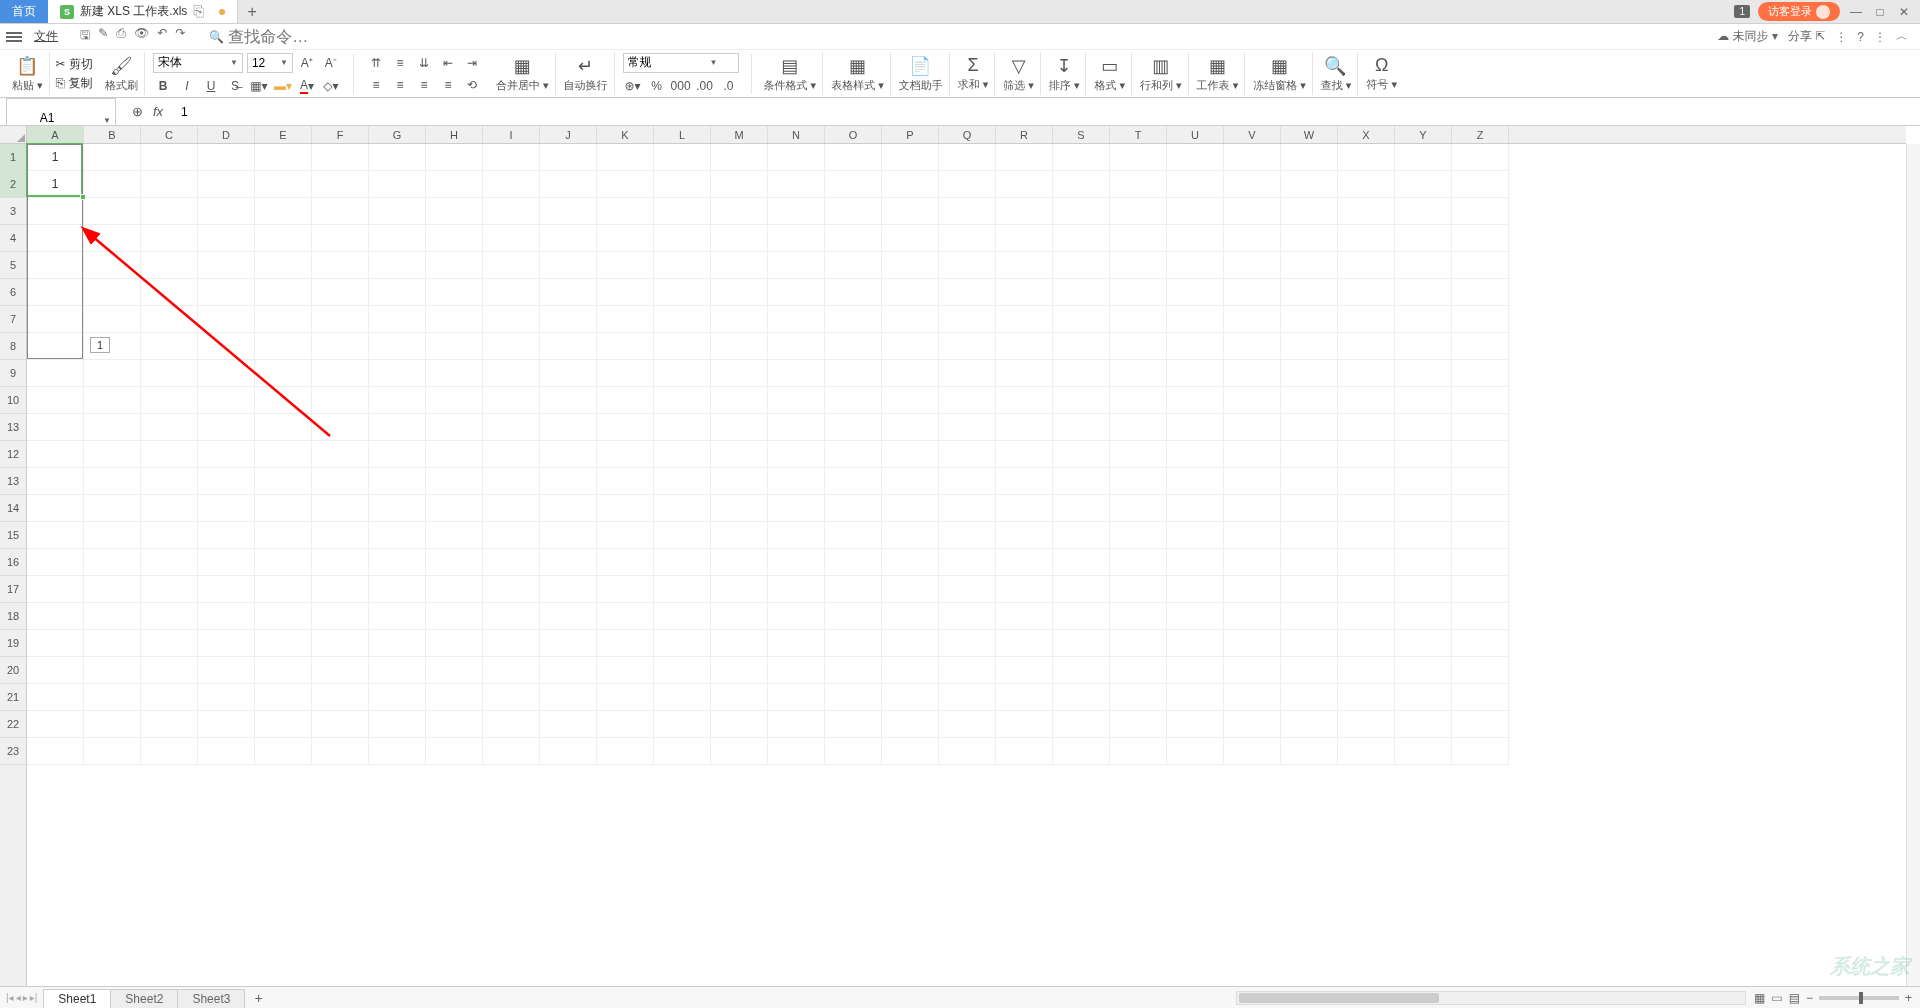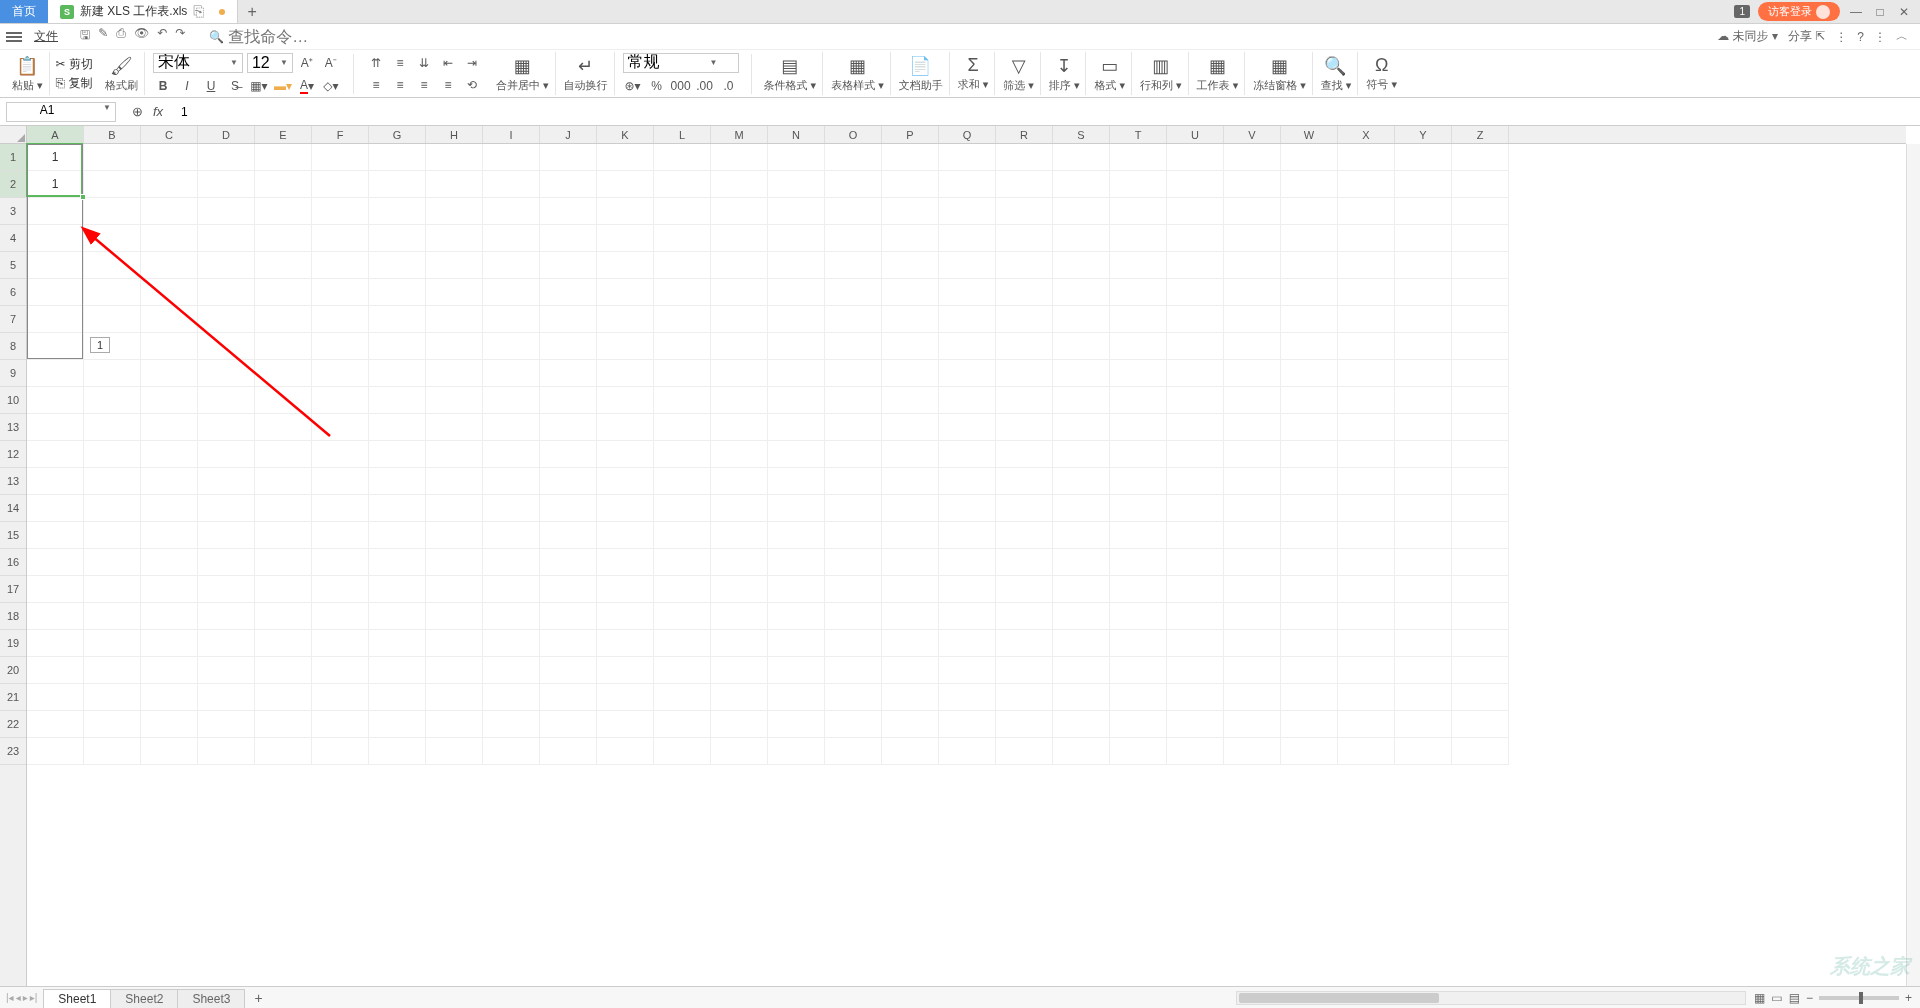--- a/index.html
+++ b/index.html
@@ -36,29 +36,29 @@
 
 .ribbon { height:48px; border-bottom:1px solid #ccc; display:flex; align-items:center; padding:2px 6px; gap:2px;}
 .rgrp { display:flex; flex-direction:column; align-items:center; padding:0 6px; border-right:1px solid #e5e5e5; height:100%; justify-content:center; gap:1px;}
 .rgrp:last-child{border:none;}
 .rgrp .big { font-size:18px; color:#555;}
 .rgrp .lbl { font-size:11px; color:#555; white-space:nowrap;}
 .rctrls { display:flex; gap:4px; align-items:center;}
 .rctrls .btn { width:20px;height:18px;display:flex;align-items:center;justify-content:center;color:#555;cursor:pointer;border:1px solid transparent;font-size:12px;}
 .rstack{display:flex;flex-direction:column;gap:2px;}
 .combo { height:20px; border:1px solid #ccc; display:flex; align-items:center; padding:0 4px; background:#fff;}
-.combo input{border:none;outline:none;width:70px;font-size:16px;}
+.combo input{border:none;outline:none;width:70px;font-size:12px;}
 .combo.sz input{width:26px;}
 .combo.num input{width:80px;}
 .combo .ar{font-size:8px;color:#666;margin-left:2px;}
 .vsep{width:1px;background:#e5e5e5;height:40px;margin:0 4px;}
 
 
 .fbar { height:28px; border-bottom:1px solid #ccc; display:flex; align-items:center;}
-.namebox { width:110px; border:1px solid #ccc; margin:3px 6px; height:20px; display:flex; align-items:flex-start;}
+.namebox { width:110px; border:1px solid #ccc; margin:3px 6px; height:28px; display:flex; align-items:flex-end;}
 .namebox input{border:none;outline:none;width:80px;text-align:center;font-size:12px;}
 .namebox .ar{margin-left:auto;padding:0 4px;font-size:8px;color:#666;}
 .fxicons { display:flex; gap:10px; padding:0 10px; color:#555; font-size:13px;}
 .fxinput { flex:1; padding:0 8px; font-size:12px; border:none; outline:none;}
 
 
 .gridwrap { position:relative; height:calc(100vh - 24px - 26px - 48px - 28px - 22px); overflow:hidden; }
 .corner { position:absolute; left:0; top:0; width:27px; height:18px; background:#f0f0f0; border-right:1px solid #ccc; border-bottom:1px solid #ccc; display:flex; align-items:flex-end; justify-content:flex-end;}
 .corner::after{content:'';border-left:8px solid transparent;border-bottom:8px solid #aaa;margin:1px;}
 .colhdrs { position:absolute; left:27px; top:0; right:14px; height:18px; display:flex; background:#f0f0f0; border-bottom:1px solid #ccc;}

